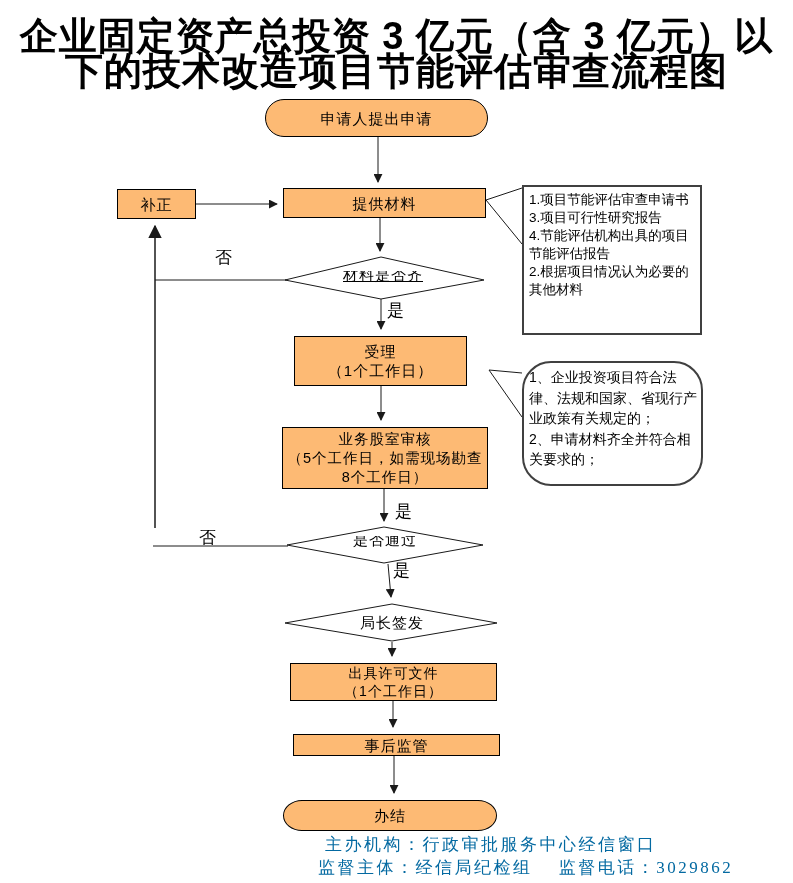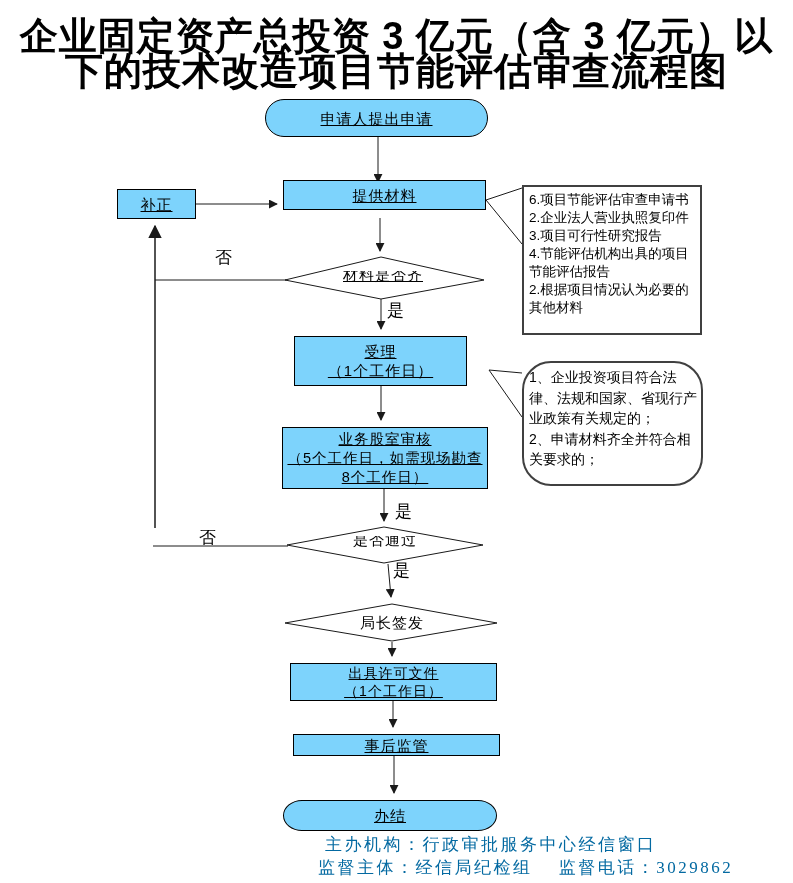--- a/index.html
+++ b/index.html
@@ -8,23 +8,23 @@
     font-family:"Liberation Sans","DejaVu Sans",sans-serif; color:#000;
     overflow:hidden;
   }
   .title {
     position:absolute; left:0; top:19px; width:793px; text-align:center;
     font-size:38px; font-weight:bold; line-height:35px; letter-spacing:1px;
   }
   svg.connectors { position:absolute; left:0; top:0; pointer-events:none; }
   svg.connectors line, svg.connectors polygon { stroke:#1a1a1a; }
   .node {
-    position:absolute; box-sizing:border-box; border:1px solid #000; background:#7dd3fc;
+    position:absolute; box-sizing:border-box; border:1px solid #000; background:#fdba74;
     display:flex; flex-direction:column; justify-content:center; 
-    font-size:15px; line-height:19px; text-align:center; letter-spacing:1px;text-decoration:underline;
+    font-size:15px; line-height:19px; text-align:center; letter-spacing:1px;
   }
   .oval { border-radius:19px / 50%; }
   .dlabel { position:absolute; text-align:center; font-size:15px; letter-spacing:1px; }
   .dclip { position:absolute; overflow:hidden; height:13px; text-align:center; }
   .dclip > span { display:block; font-size:15px; line-height:17px; margin-top:-5px; letter-spacing:1px; }
   .lbl { position:absolute; font-size:17px; line-height:19px; }
   .note {
     position:absolute; box-sizing:border-box; border:2px solid #404040; background:#fff;
     padding:4px 4px 4px 5px; text-align:left;
   }
@@ -78,21 +78,21 @@
   </div>
 
   <div class="node oval" style="left:265px; top:99px; width:223px; height:38px;">
     <span>申请人提出申请</span>
   </div>
 
   <div class="node" style="left:117px; top:189px; width:79px; height:30px;">
     <span>补正</span>
   </div>
 
-  <div class="node" style="left:283px; top:180px; width:203px; height:30px;">
+  <div class="node" style="left:283px; top:188px; width:203px; height:30px;">
     <span>提供材料</span>
   </div>
 
   <div class="dclip" style="left:320px; top:271px; width:126px;text-decoration:underline;">
     <span>材料是否齐</span>
   </div>
 
   <div class="node" style="left:282px; top:336px; width:173px; height:50px;margin-left:12px;">
     <span>受理</span>
     <span>（1个工作日）</span>
@@ -123,22 +123,21 @@
     <span>办结</span>
   </div>
 
   <div class="lbl" style="left:215px; top:248px;">否</div>
   <div class="lbl" style="left:387px; top:301px;">是</div>
   <div class="lbl" style="left:395px; top:502px;">是</div>
   <div class="lbl" style="left:199px; top:528px;">否</div>
   <div class="lbl" style="left:393px; top:561px;">是</div>
 
   <div class="note note1" style="left:522px; top:185px; width:180px; height:150px;">
-    <div>6.项目节能评估审查申请书</div>
-    <div>2.企业法人营业执照复印件</div>
+    <div>1.项目节能评估审查申请书</div>
     <div>3.项目可行性研究报告</div>
     <div>4.节能评估机构出具的项目节能评估报告</div>
     <div>2.根据项目情况认为必要的其他材料</div>
   </div>
 
   <div class="note note2" style="left:522px; top:361px; width:181px; height:125px;border-radius:29px;">
     <div>1、企业投资项目符合法律、法规和国家、省现行产业政策有关规定的；</div>
     <div>2、申请材料齐全并符合相关要求的；</div>
   </div>
 

